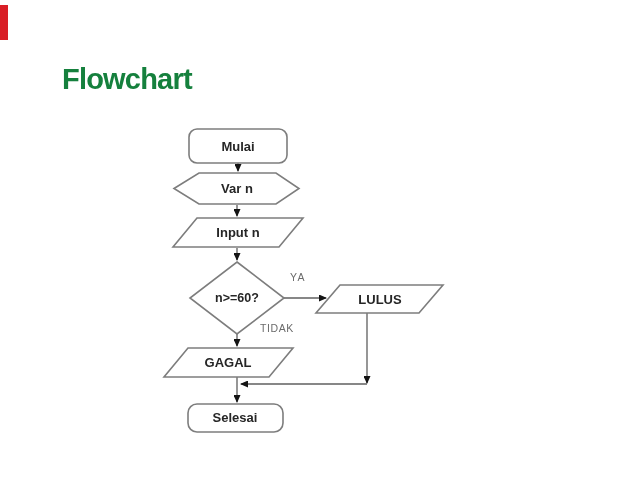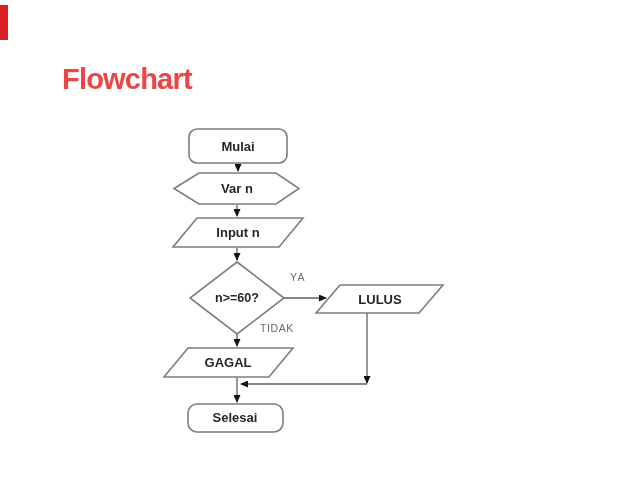--- a/index.html
+++ b/index.html
@@ -23,21 +23,21 @@
     height: 35px;
     background: #d91e26;
   }
   .slide-title {
     position: absolute;
     left: 62px;
     top: 63px;
     font-size: 29px;
     font-weight: 800;
     letter-spacing: -0.8px;
-    color: #ef4444;
+    color: #15803d;
     white-space: nowrap;
   }
   svg.diagram {
     position: absolute;
     left: 0;
     top: 0;
   }
   .shape {
     fill: #ffffff;
     stroke: #7d7d7d;

